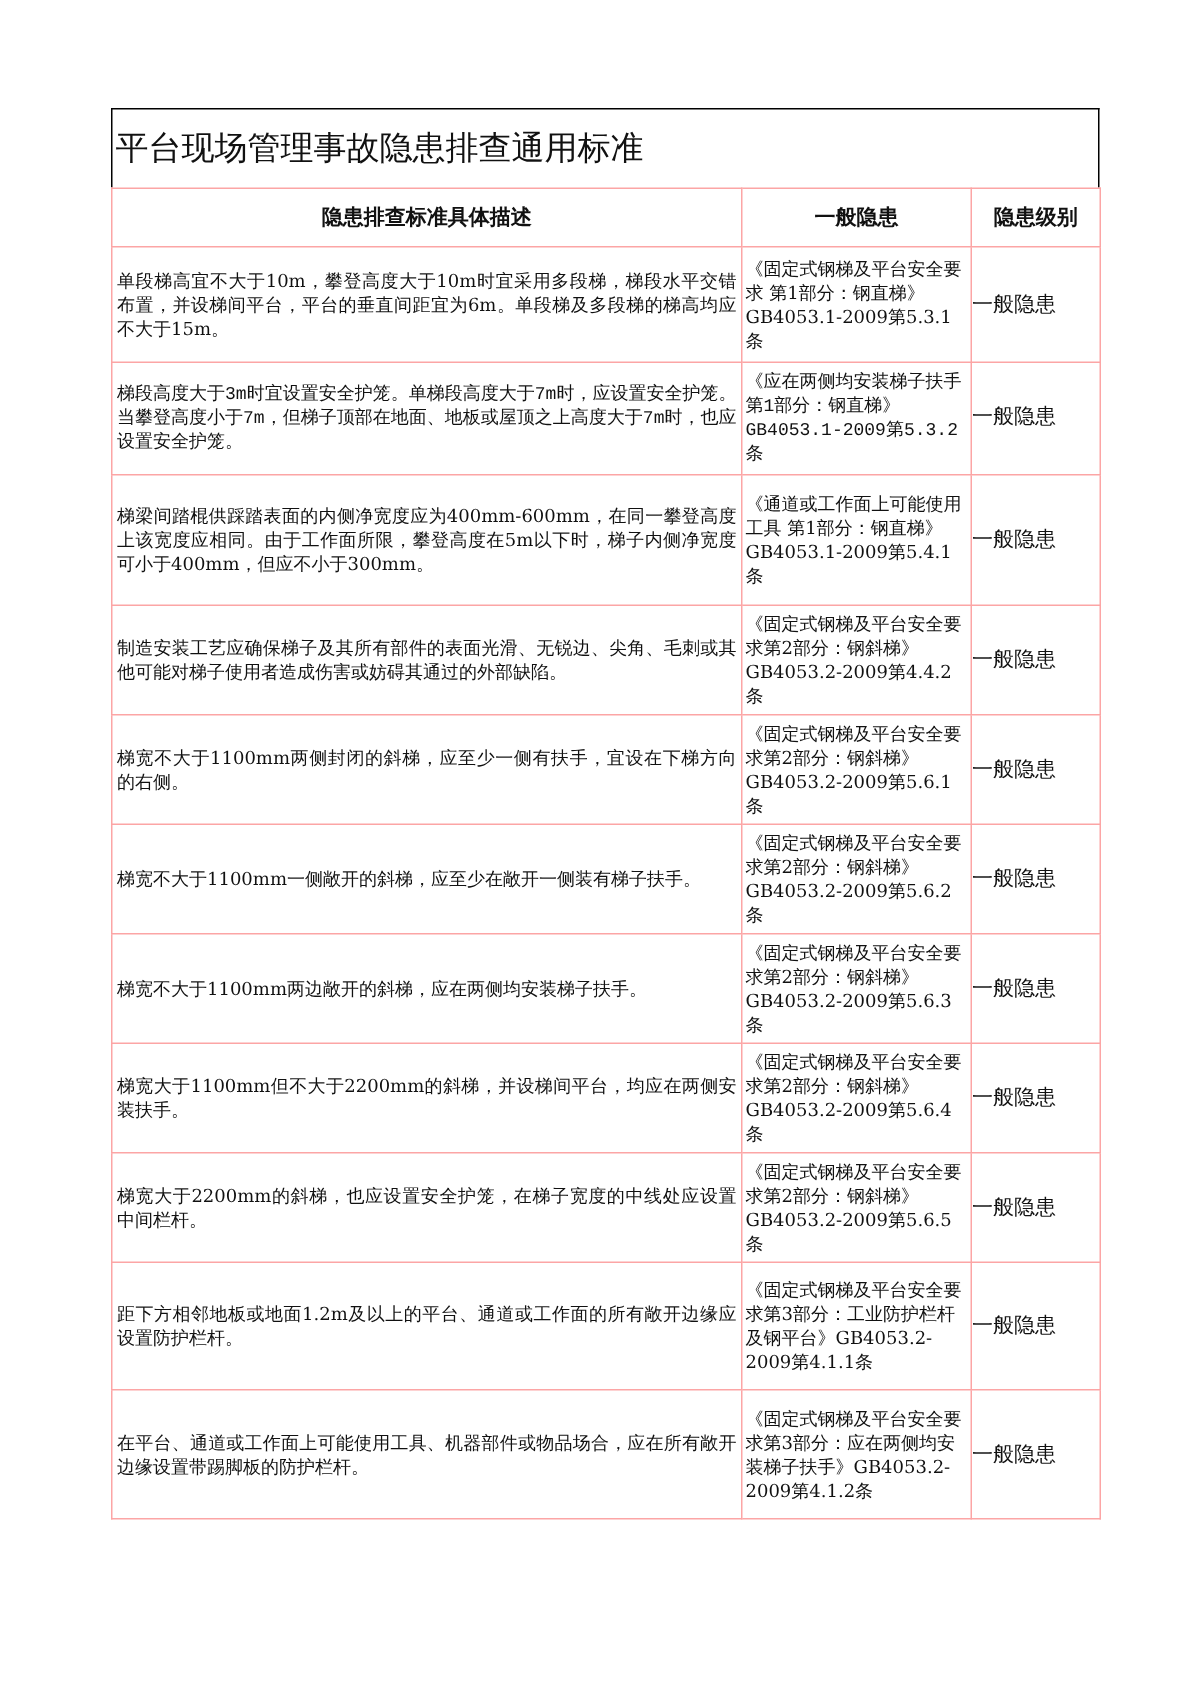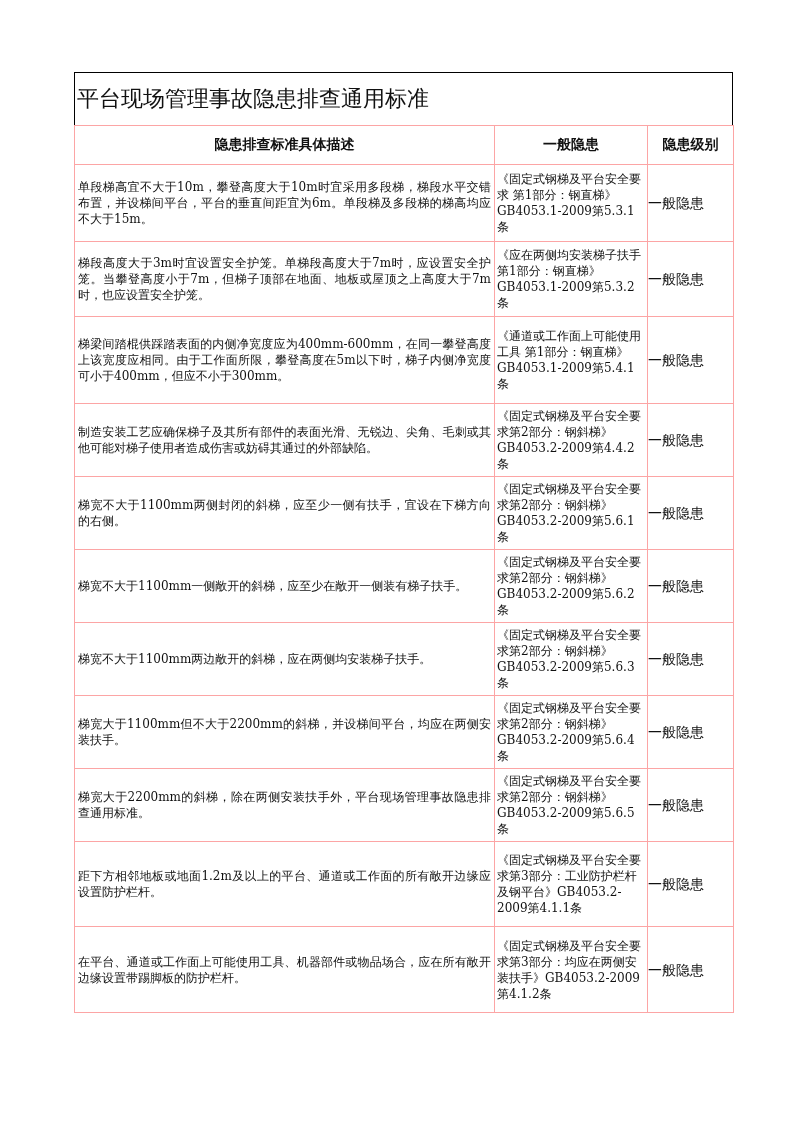--- a/index.html
+++ b/index.html
@@ -38,21 +38,21 @@
         <th>一般隐患</th>
         <th>隐患级别</th>
       </tr>
     </thead>
     <tbody id="tbody">
         <tr style="height: 77px;">
           <td class="desc">单段梯高宜不大于10m，攀登高度大于10m时宜采用多段梯，梯段水平交错布置，并设梯间平台，平台的垂直间距宜为6m。单段梯及多段梯的梯高均应不大于15m。</td>
           <td class="basis">《固定式钢梯及平台安全要求 第1部分：钢直梯》GB4053.1-2009第5.3.1条</td>
           <td class="level">一般隐患</td>
         </tr>
-        <tr style="height: 75px;">
+        <tr style="height: 75px; font-family: Liberation Mono, monospace;">
           <td class="desc">梯段高度大于3m时宜设置安全护笼。单梯段高度大于7m时，应设置安全护笼。当攀登高度小于7m，但梯子顶部在地面、地板或屋顶之上高度大于7m时，也应设置安全护笼。</td>
           <td class="basis">《应在两侧均安装梯子扶手 第1部分：钢直梯》GB4053.1-2009第5.3.2条</td>
           <td class="level">一般隐患</td>
         </tr>
         <tr style="height: 87px;">
           <td class="desc">梯梁间踏棍供踩踏表面的内侧净宽度应为400mm-600mm，在同一攀登高度上该宽度应相同。由于工作面所限，攀登高度在5m以下时，梯子内侧净宽度可小于400mm，但应不小于300mm。</td>
           <td class="basis">《通道或工作面上可能使用工具 第1部分：钢直梯》GB4053.1-2009第5.4.1条</td>
           <td class="level">一般隐患</td>
         </tr>
         <tr style="height: 72px;">
@@ -74,29 +74,29 @@
           <td class="desc">梯宽不大于1100mm两边敞开的斜梯，应在两侧均安装梯子扶手。</td>
           <td class="basis">《固定式钢梯及平台安全要求第2部分：钢斜梯》GB4053.2-2009第5.6.3条</td>
           <td class="level">一般隐患</td>
         </tr>
         <tr style="height: 68px;">
           <td class="desc">梯宽大于1100mm但不大于2200mm的斜梯，并设梯间平台，均应在两侧安装扶手。</td>
           <td class="basis">《固定式钢梯及平台安全要求第2部分：钢斜梯》GB4053.2-2009第5.6.4条</td>
           <td class="level">一般隐患</td>
         </tr>
         <tr style="height: 68px;">
-          <td class="desc">梯宽大于2200mm的斜梯，除在两侧安装扶手外，平台现场管理事故隐患排查通用标准。</td>
+          <td class="desc">梯宽大于2200mm的斜梯，也应设置安全护笼，在梯子宽度的中线处应设置中间栏杆。</td>
           <td class="basis">《固定式钢梯及平台安全要求第2部分：钢斜梯》GB4053.2-2009第5.6.5条</td>
           <td class="level">一般隐患</td>
         </tr>
         <tr style="height: 85px;">
           <td class="desc">距下方相邻地板或地面1.2m及以上的平台、通道或工作面的所有敞开边缘应设置防护栏杆。</td>
           <td class="basis">《固定式钢梯及平台安全要求第3部分：工业防护栏杆及钢平台》GB4053.2-2009第4.1.1条</td>
           <td class="level">一般隐患</td>
         </tr>
         <tr style="height: 86px;">
           <td class="desc">在平台、通道或工作面上可能使用工具、机器部件或物品场合，应在所有敞开边缘设置带踢脚板的防护栏杆。</td>
-          <td class="basis">《固定式钢梯及平台安全要求第3部分：均应在两侧安装扶手》GB4053.2-2009第4.1.2条</td>
+          <td class="basis">《固定式钢梯及平台安全要求第3部分：应在两侧均安装梯子扶手》GB4053.2-2009第4.1.2条</td>
           <td class="level">一般隐患</td>
         </tr>
       </tbody>
   </table>
 </div>
 
 </body></html>

